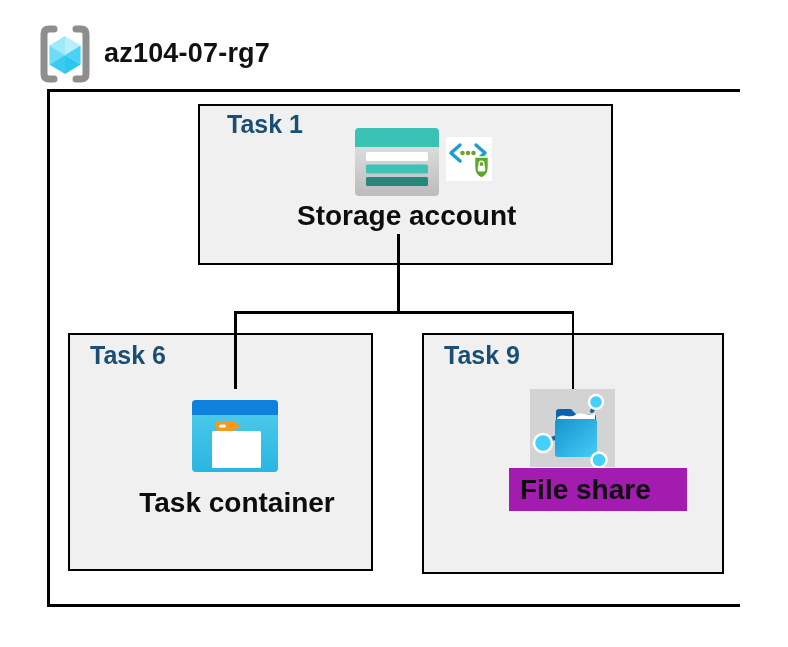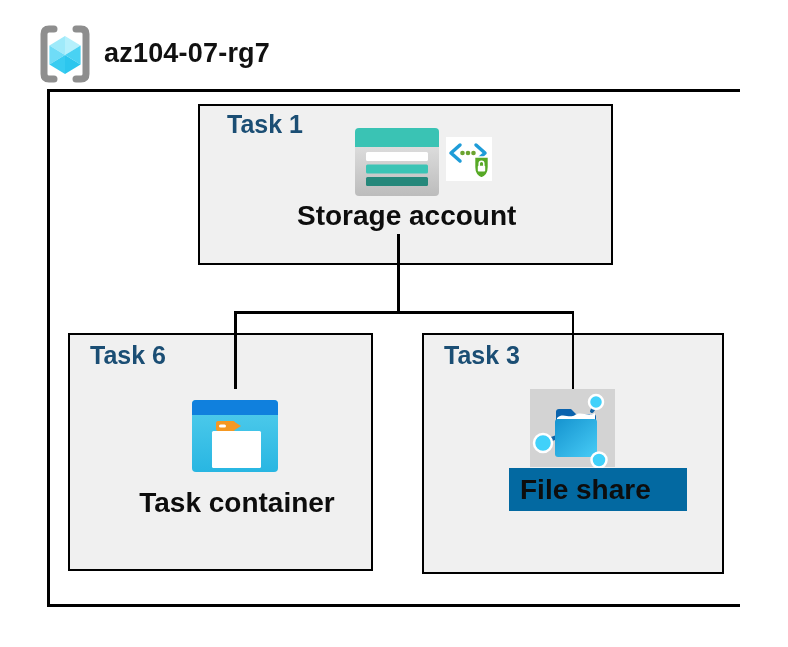--- a/index.html
+++ b/index.html
@@ -40,21 +40,21 @@
   }
   .storage-label { left:297px; top:200px; width:190px; }
   .blob-label    { left:137px; top:487px; width:200px; }
 
   
   .storage-icon { left:355px; top:128px; width:84px; height:68px; }
   .secure-icon  { left:446px; top:137px; width:46px; height:44px; background:#ffffff; }
   .blob-icon    { left:192px; top:400px; width:86px; height:72px; }
   .fs-icon-bg   { left:530px; top:389px; width:85px; height:78px; background:#d3d3d3; }
   .fs-icon-bg svg { overflow:visible; }
-  .fs-label-bg  { left:509px; top:468px; width:178px; height:43px; background:#0369a1; }
+  .fs-label-bg  { left:509px; top:468px; width:178px; height:43px; background:#a21caf; }
   .fs-label-bg .node-label {
     position:absolute; left:11px; top:0; width:auto; line-height:43px; text-align:left;
   }
 
   
   .line { background:#000000; z-index:5; }
   .line-v1 { left:397px;   top:234px; width:2.5px; height:78px; }
   .line-h  { left:234px;   top:311px; width:340px; height:2.5px; }
   .line-v2 { left:234px;   top:311px; width:2.5px; height:78px; }
   .line-v3 { left:571.5px; top:311px; width:2.5px; height:78px; }
@@ -137,21 +137,21 @@
       <rect x="24" y="21" width="19" height="10" rx="2" fill="#f59822"></rect>
       <path d="M41 21 L49 26 L41 31 Z" fill="#f59822"></path>
       <rect x="27" y="24.5" width="7" height="3" rx="1.5" fill="#ffffff"></rect>
       <rect x="20" y="31" width="49" height="37" rx="1.5" fill="#ffffff"></rect>
     </svg>
   </div>
 
   <div class="abs node-label blob-label">Task container</div>
 
   <div class="abs task-box task3"></div>
-  <div class="abs task-label t3-label">Task 3</div>
+  <div class="abs task-label t3-label">Task 9</div>
 
   <div class="abs fs-icon-bg">
     <svg width="85" height="78" viewBox="0 0 85 78">
       <defs>
         <linearGradient id="fs-front" x1="0" y1="0" x2="1" y2="1">
           <stop offset="0" stop-color="#1593cf"></stop>
           <stop offset="1" stop-color="#47ccf6"></stop>
         </linearGradient>
       </defs>
       <line x1="62" y1="22" x2="68" y2="13" stroke="#1464a5" stroke-width="4" stroke-linecap="round"></line>

